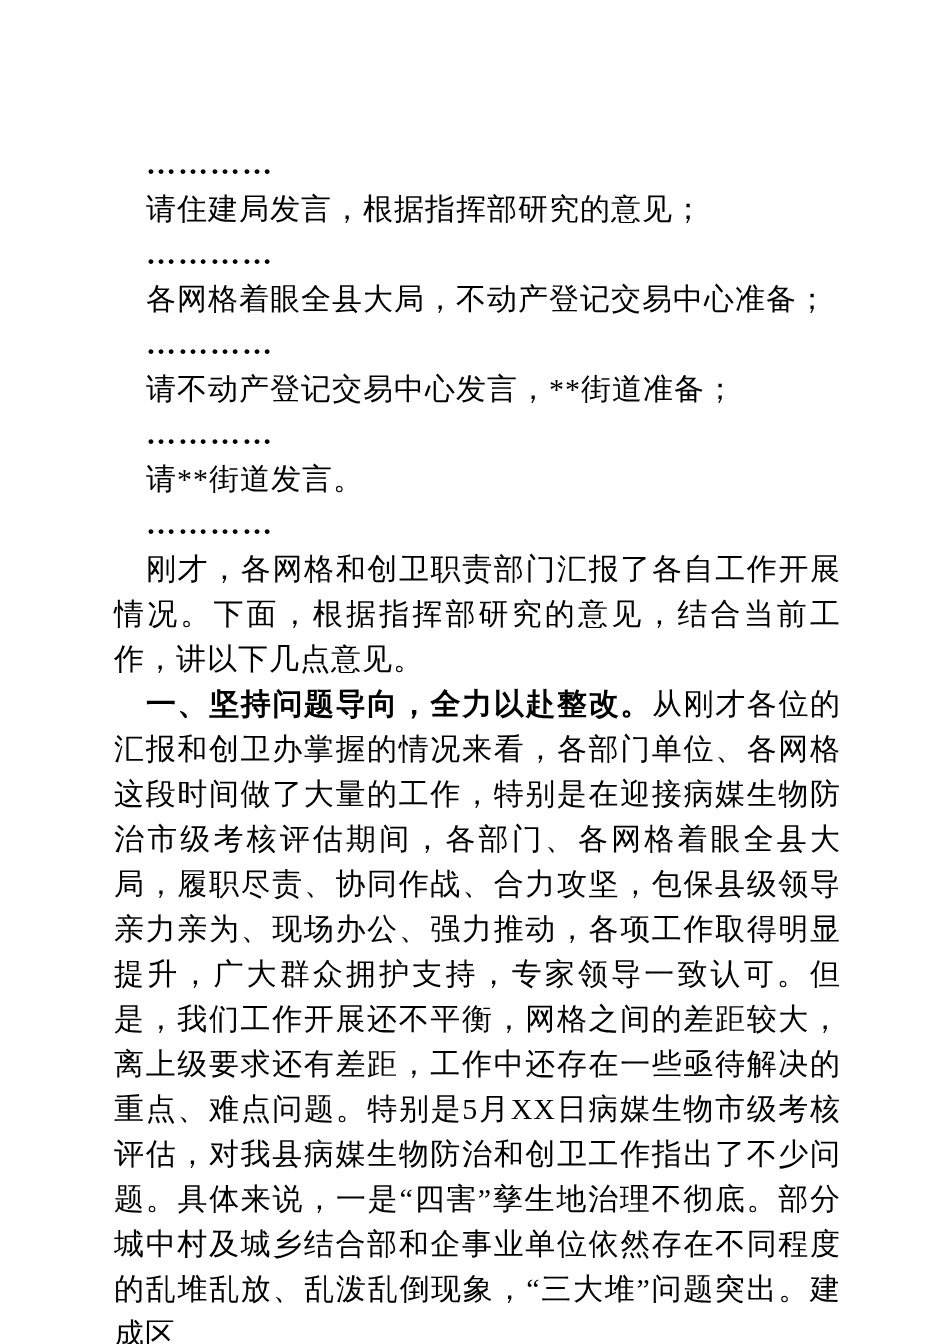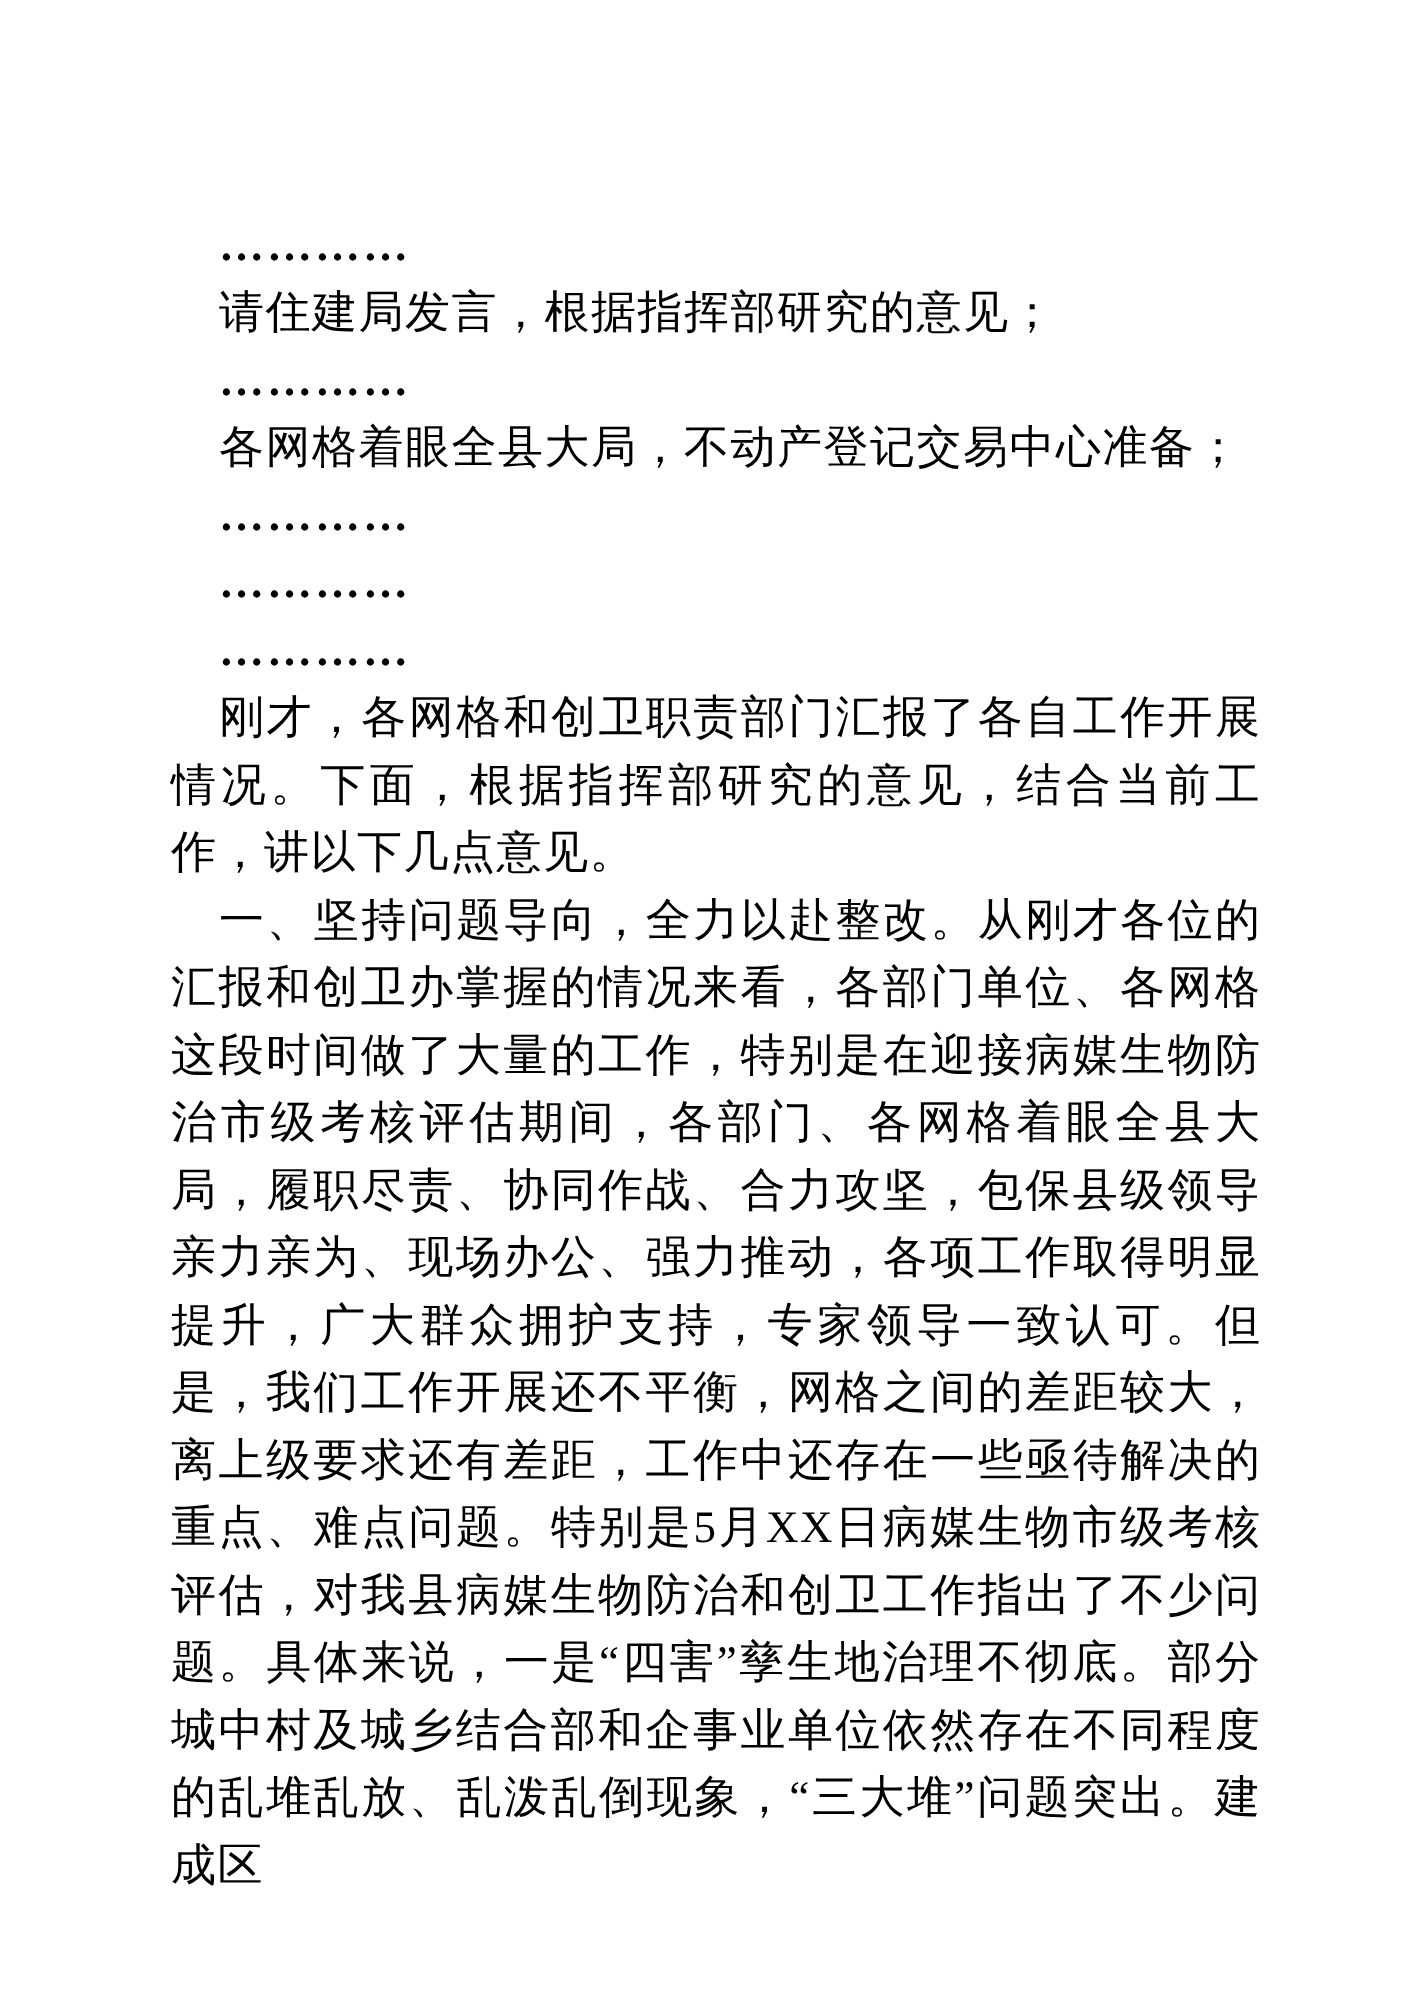--- a/index.html
+++ b/index.html
@@ -36,43 +36,45 @@
     text-justify: inter-character;
     text-indent: 32px;
     letter-spacing: 1px;
     word-break: break-all;
   }
   p.para.ellipsis {
     font-weight: 700;
     letter-spacing: 2px;
   }
   .lead {
-    font-weight: 400;
+    font-weight: 700;
     font-family: "Liberation Sans", "DejaVu Sans", sans-serif;
   }
 </style>
 </head>
 <body>
 
 <div class="page">
   <div class="content">
 
     <p class="para ellipsis">…………</p>
 
     <p class="para">请住建局发言，根据指挥部研究的意见；</p>
 
     <p class="para ellipsis">…………</p>
 
     <p class="para">各网格着眼全县大局，不动产登记交易中心准备；</p>
 
     <p class="para ellipsis">…………</p>
 
+    <p class="para">请不动产登记交易中心发言，**街道准备；</p>
 
     <p class="para ellipsis">…………</p>
 
+    <p class="para">请**街道发言。</p>
 
     <p class="para ellipsis">…………</p>
 
     <p class="para">刚才，各网格和创卫职责部门汇报了各自工作开展情况。下面，根据指挥部研究的意见，结合当前工作，讲以下几点意见。</p>
 
     <p class="para"><span class="lead">一、坚持问题导向，全力以赴整改。</span><span>从刚才各位的汇报和创卫办掌握的情况来看，各部门单位、各网格这段时间做了大量的工作，特别是在迎接病媒生物防治市级考核评估期间，各部门、各网格着眼全县大局，履职尽责、协同作战、合力攻坚，包保县级领导亲力亲为、现场办公、强力推动，各项工作取得明显提升，广大群众拥护支持，专家领导一致认可。但是，我们工作开展还不平衡，网格之间的差距较大，离上级要求还有差距，工作中还存在一些亟待解决的重点、难点问题。特别是5月XX日病媒生物市级考核评估，对我县病媒生物防治和创卫工作指出了不少问题。具体来说，一是“四害”孳生地治理不彻底。部分城中村及城乡结合部和企事业单位依然存在不同程度的乱堆乱放、乱泼乱倒现象，“三大堆”问题突出。建成区</span></p>
 
   </div>
 </div>
 

